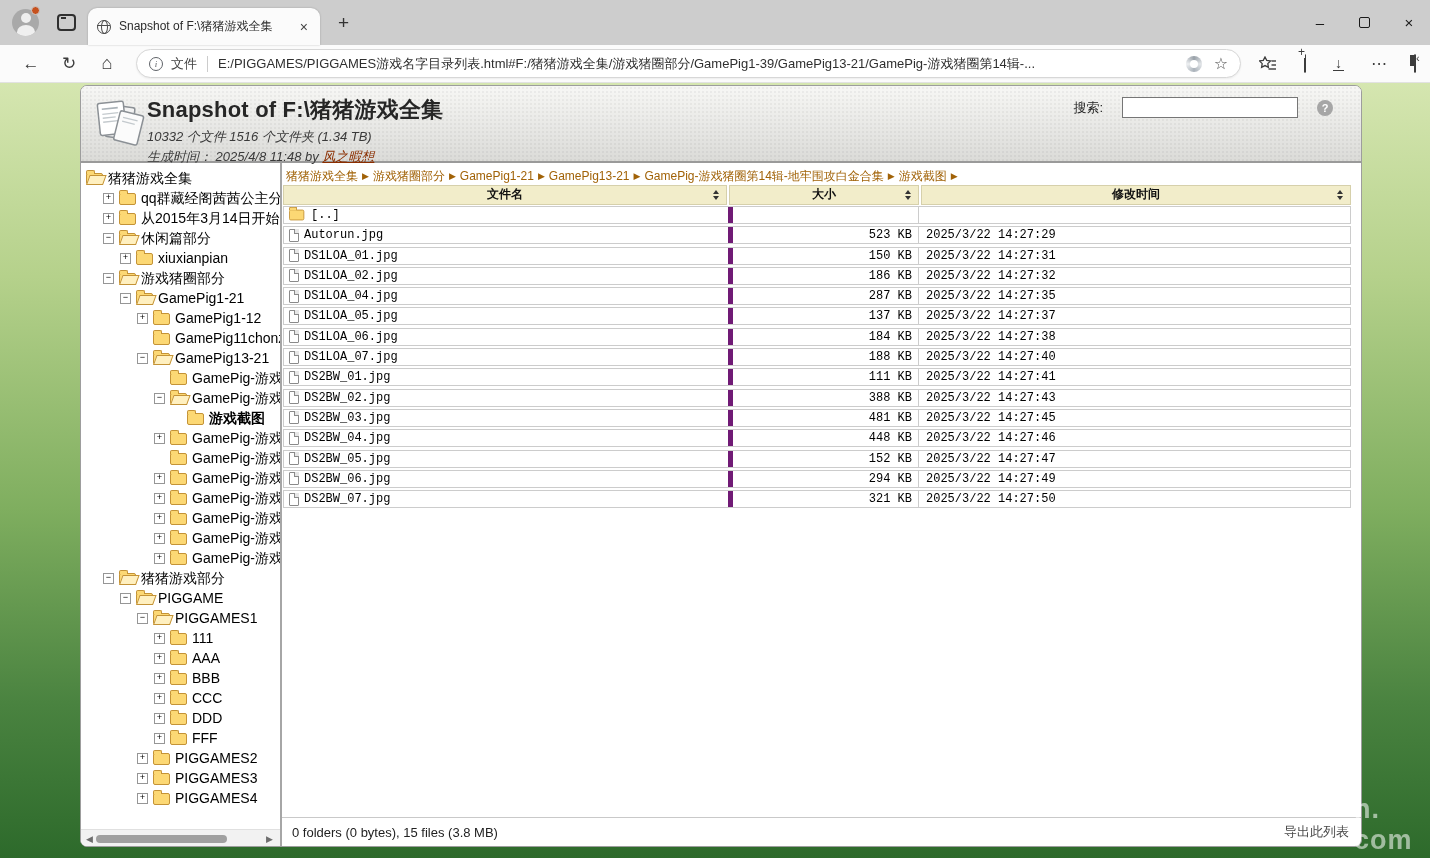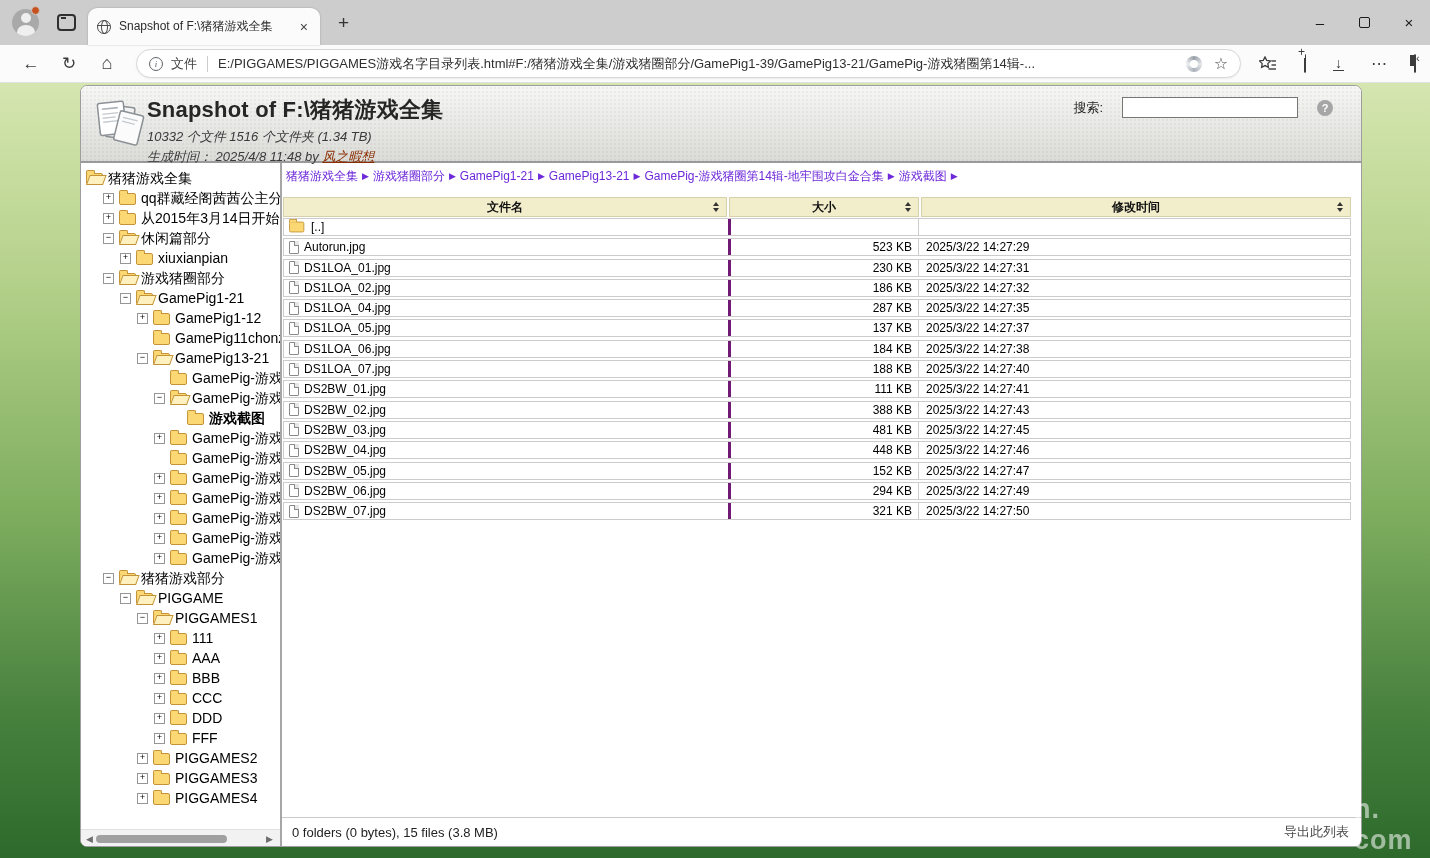--- a/index.html
+++ b/index.html
@@ -76,37 +76,37 @@
   .ic-folder { width:17px; height:12px; flex:none; background:#fcd874; border:1px solid #c49337; border-radius:2px; position:relative; margin-right:5px; margin-top:2px; }
   .ic-folder::before { content:''; position:absolute; top:-4px; left:-1px; width:7px; height:3px; background:#fcd874; border:1px solid #c49337; border-bottom:none; border-radius:2px 2px 0 0; }
   .ic-folder.open::after { content:''; position:absolute; left:-1px; bottom:-1px; width:15px; height:8px; background:#fff0c0; border:1px solid #c49337; transform:skewX(-20deg); transform-origin:bottom left; }
   .tree-hscroll { position:absolute; left:0; right:0; bottom:0; height:17px; background:#f2f2f2; border-top:1px solid #e0e0e0; }
   .hs-arrow { position:absolute; top:4px; font-size:9px; color:#6e6e6e; }
   .hs-left { left:5px; } .hs-right { right:7px; }
   .hs-thumb { position:absolute; left:15px; top:4.5px; width:131px; height:8px; border-radius:4px; background:#a0a0a0; }
 
   
   .right-panel { flex:1; display:flex; flex-direction:column; min-width:0; }
-  .breadcrumb { height:22px; flex:none; font-size:12px; color:#6d28d9; padding:5px 8px 0 4px; white-space:nowrap; overflow:hidden; }
+  .breadcrumb { height:22px; flex:none; font-size:12px; color:#a16207; padding:5px 8px 0 4px; white-space:nowrap; overflow:hidden; }
   .crumb { cursor:pointer; }
   .crumb-sep { font-size:9px; margin:0 4px; vertical-align:1px; }
 
-  .ftable { margin:12px 10px 0 1px; }
+  .ftable { margin:0 10px 0 1px;font-family:Liberation Mono, monospace; }
   .hrow { display:grid; grid-template-columns:444px 190px 1fr; column-gap:2px; height:20px; }
   .hcell { background:#f2edca; border:1px solid #d6d0ab; position:relative; font-size:12px; font-weight:bold; color:#111; text-align:center; line-height:18px; cursor:pointer; }
   .sort { position:absolute; right:7px; top:4px; display:flex; flex-direction:column; gap:2px; }
   .sort i { display:block; width:0; height:0; border-left:3.5px solid transparent; border-right:3.5px solid transparent; }
   .sort .up { border-bottom:4px solid #333; }
   .sort .dn { border-top:4px solid #333; }
 
   .rows { margin-top:1px; }
   .frow { display:grid; grid-template-columns:444px 190px 1fr; height:18px; margin-bottom:2.3px; border:1px solid #ccc; }
   .fcell { font-size:12px; color:#000; line-height:16px; overflow:hidden; white-space:nowrap; }
   .c-name { padding-left:5px; display:flex; align-items:center; cursor:pointer; }
-  .c-size { text-align:right; padding-right:6px; border-left:3px solid #701a75; }
+  .c-size { text-align:right; padding-right:6px; border-left:5px solid #701a75; }
   .c-time { padding-left:7px; border-left:1px solid #ccc; }
   .ic-file { width:10px; height:13px; flex:none; background:#fff; border:1px solid #8a8a8a; border-radius:1px; position:relative; margin-right:5px; }
   .ic-file::before { content:''; position:absolute; top:-1px; right:-1px; width:4px; height:4px; background:#e6e6e6; border-left:1px solid #8a8a8a; border-bottom:1px solid #8a8a8a; }
   .frow .ic-folder { margin-top:0; transform:scale(.9); transform-origin:left center; }
 
   .filler { flex:1; }
   .status-bar { height:29px; flex:none; border-top:1px solid #c9c9c9; display:flex; align-items:center; justify-content:space-between; padding:0 12px 0 10px; font-size:13px; color:#222; }
   .export-link { color:#4a4a4a; cursor:pointer; }
 
   .watermark { position:absolute; right:0; bottom:2px; width:76px; overflow:hidden; font-size:27px; font-weight:bold; color:rgba(255,255,255,.55); letter-spacing:1px; pointer-events:none; }
@@ -398,21 +398,21 @@
                   <span>Autorun.jpg</span>
                 </div>
                 <div class="fcell c-size">523 KB</div>
                 <div class="fcell c-time">2025/3/22 14:27:29</div>
               </div>
               <div class="frow">
                 <div class="fcell c-name">
                   <span class="ic-file"></span>
                   <span>DS1LOA_01.jpg</span>
                 </div>
-                <div class="fcell c-size">230 KB</div>
+                <div class="fcell c-size">150 KB</div>
                 <div class="fcell c-time">2025/3/22 14:27:31</div>
               </div>
               <div class="frow">
                 <div class="fcell c-name">
                   <span class="ic-file"></span>
                   <span>DS1LOA_02.jpg</span>
                 </div>
                 <div class="fcell c-size">186 KB</div>
                 <div class="fcell c-time">2025/3/22 14:27:32</div>
               </div>

